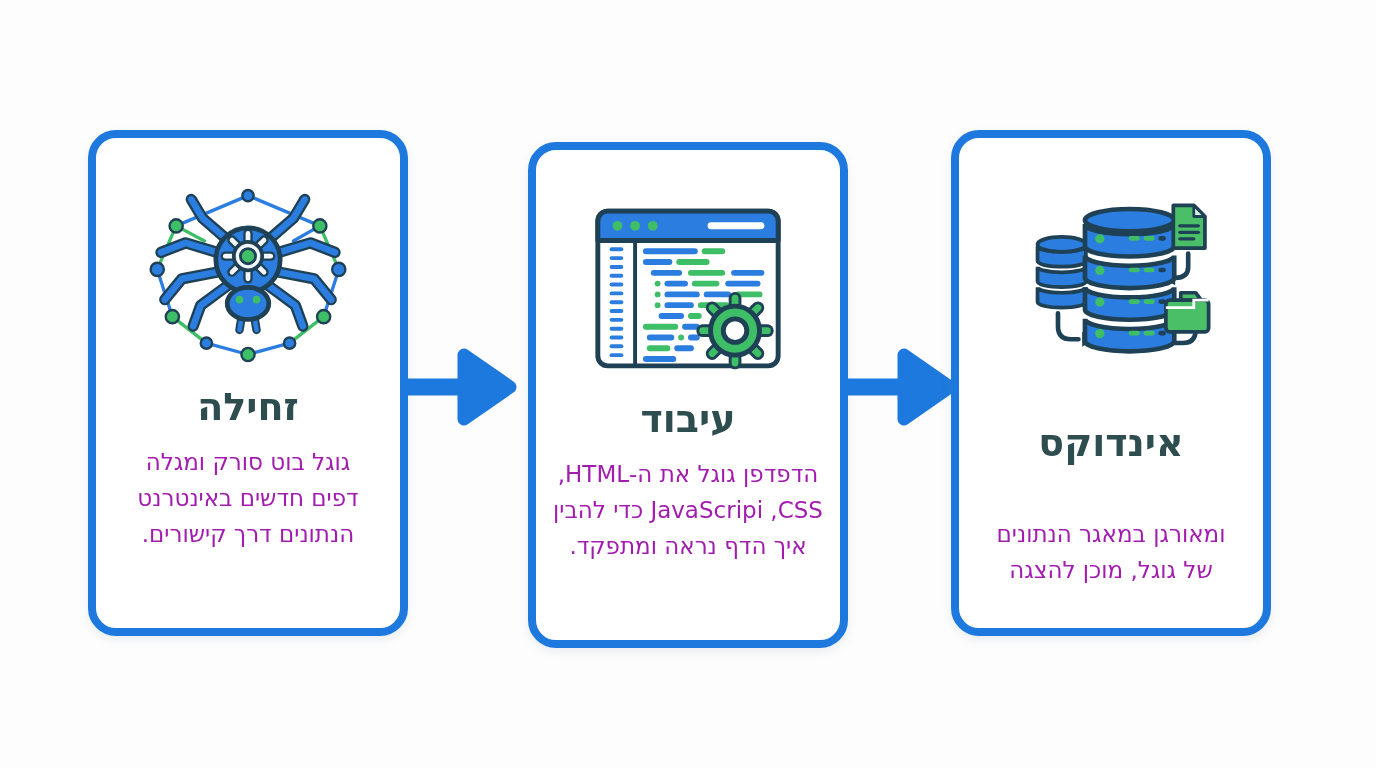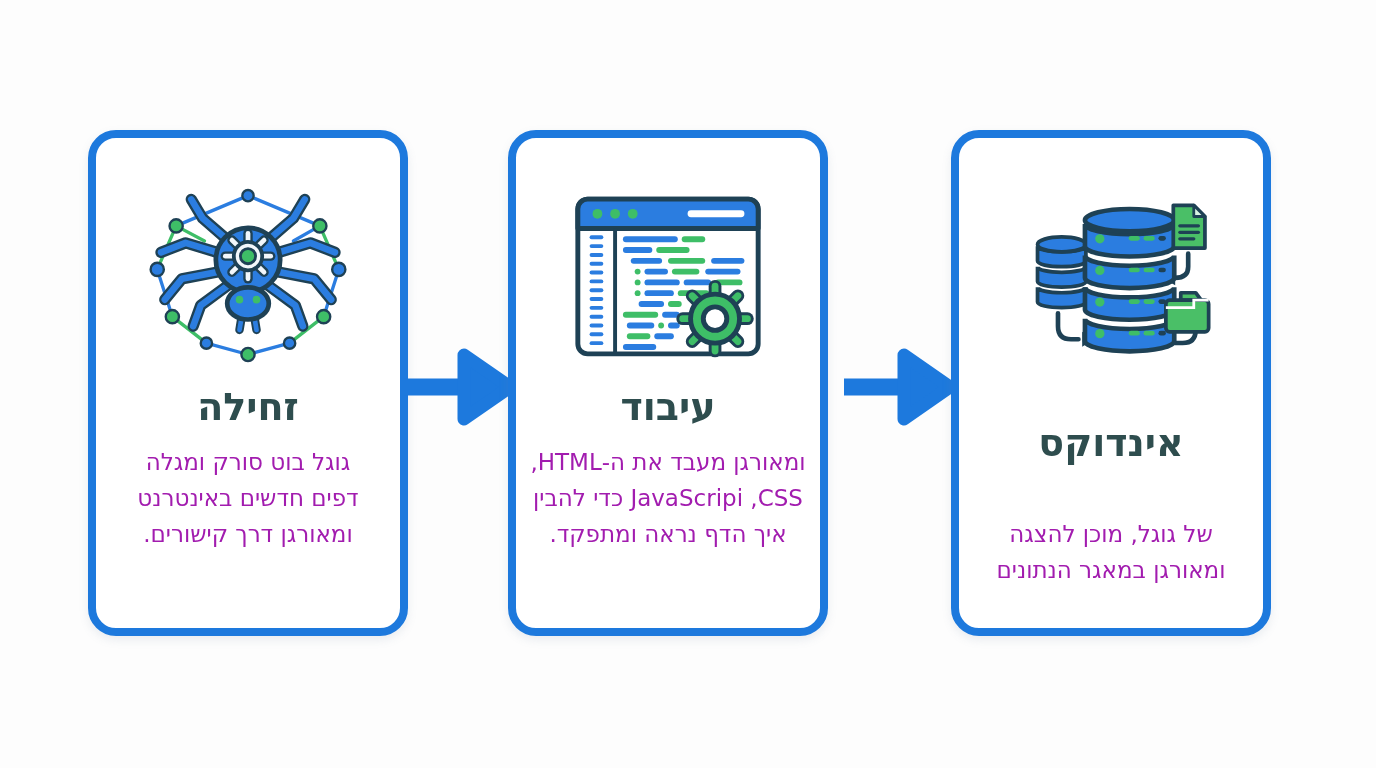--- a/index.html
+++ b/index.html
@@ -13,21 +13,21 @@
   .card{
     position:absolute;top:130px;width:320px;height:506px;
     box-sizing:border-box;
     background:#ffffff;
     border:8px solid #1d79dd;
     border-radius:28px;
     box-shadow:0 4px 10px rgba(110,135,160,0.14);
     display:flex;flex-direction:column;align-items:center;
   }
   .card.c1{left:88px;}
-  .card.c2{left:508px;}
+  .card.c2{left:528px;margin-top:12px;}
   .card.c3{left:951px;gap:36px;}
   .icon-wrap{
     margin-top:44px;height:188px;
     display:flex;align-items:center;justify-content:center;
   }
   .title{
     margin:14px 0 0 0;
     font-size:38px;line-height:46px;font-weight:700;
     color:#2e4d4e;text-align:center;direction:rtl;
   }
@@ -136,21 +136,21 @@
           <line x1="110" y1="50" x2="110" y2="58" transform="rotate(315 110 74)"></line>
         </g>
         <circle cx="110" cy="74" r="15" fill="#f2f7fb" stroke="#1e4155" stroke-width="4"></circle>
         <circle cx="110" cy="74" r="8" fill="#3ebe67" stroke="#1e4155" stroke-width="3"></circle>
       </svg>
     </div>
     <h2 class="title">זחילה</h2>
     <div class="desc">
       <div class="line">גוגל בוט סורק ומגלה</div>
       <div class="line">דפים חדשים באינטרנט</div>
-      <div class="line">ומאורגן דרך קישורים.</div>
+      <div class="line">הנתונים דרך קישורים.</div>
     </div>
   </div>
 
   <svg class="flow-arrow a1" viewBox="0 0 118 80">
     <path d="M2,40 H66" stroke="#1d79dd" stroke-width="17" fill="none"></path>
     <path d="M62,8 L108,40 L62,72 Z" fill="#1d79dd" stroke="#1d79dd" stroke-width="13" stroke-linejoin="round"></path>
   </svg>
 
   <div class="card c2">
     <div class="icon-wrap">
@@ -230,21 +230,21 @@
           <line x1="148" y1="95" x2="148" y2="106" transform="rotate(225 148 128)"></line>
           <line x1="148" y1="95" x2="148" y2="106" transform="rotate(270 148 128)"></line>
           <line x1="148" y1="95" x2="148" y2="106" transform="rotate(315 148 128)"></line>
         </g>
         <circle cx="148" cy="128" r="25" fill="#3ebe67" stroke="#1e4155" stroke-width="5"></circle>
         <circle cx="148" cy="128" r="12" fill="#ffffff" stroke="#1e4155" stroke-width="5"></circle>
       </svg>
     </div>
     <h2 class="title">עיבוד</h2>
     <div class="desc">
-      <div class="line force-rtl">ומאורגן מעבד את ה-HTML,</div>
+      <div class="line force-rtl">הדפדפן גוגל את ה-HTML,</div>
       <div class="line force-rtl">JavaScripi ,CSS כדי להבין</div>
       <div class="line force-rtl">איך הדף נראה ומתפקד.</div>
     </div>
   </div>
 
   <svg class="flow-arrow a2" viewBox="0 0 118 80">
     <path d="M2,40 H66" stroke="#1d79dd" stroke-width="17" fill="none"></path>
     <path d="M62,8 L108,40 L62,72 Z" fill="#1d79dd" stroke="#1d79dd" stroke-width="13" stroke-linejoin="round"></path>
   </svg>
 
@@ -303,18 +303,18 @@
             <line x1="189" y1="60" x2="204" y2="60"></line>
         </g>
 
         <path d="M190,118 h16 l6,8 h-22 z" fill="#4abf67" stroke="#1e4155" stroke-width="4" stroke-linejoin="round"></path>
         <rect x="174" y="126" width="46" height="34" rx="4" fill="#4abf67" stroke="#1e4155" stroke-width="4"></rect>
         <path d="M174,134 h30 v-8 h16" fill="none" stroke="#ffffff" stroke-width="3"></path>
       </svg>
     </div>
     <h2 class="title">אינדוקס</h2>
     <div class="desc">
+      <div class="line">ומאורגן במאגר הנתונים</div>
       <div class="line">של גוגל, מוכן להצגה</div>
-      <div class="line">ומאורגן במאגר הנתונים</div>
     </div>
   </div>
 
 </div>
 
 </body></html>

